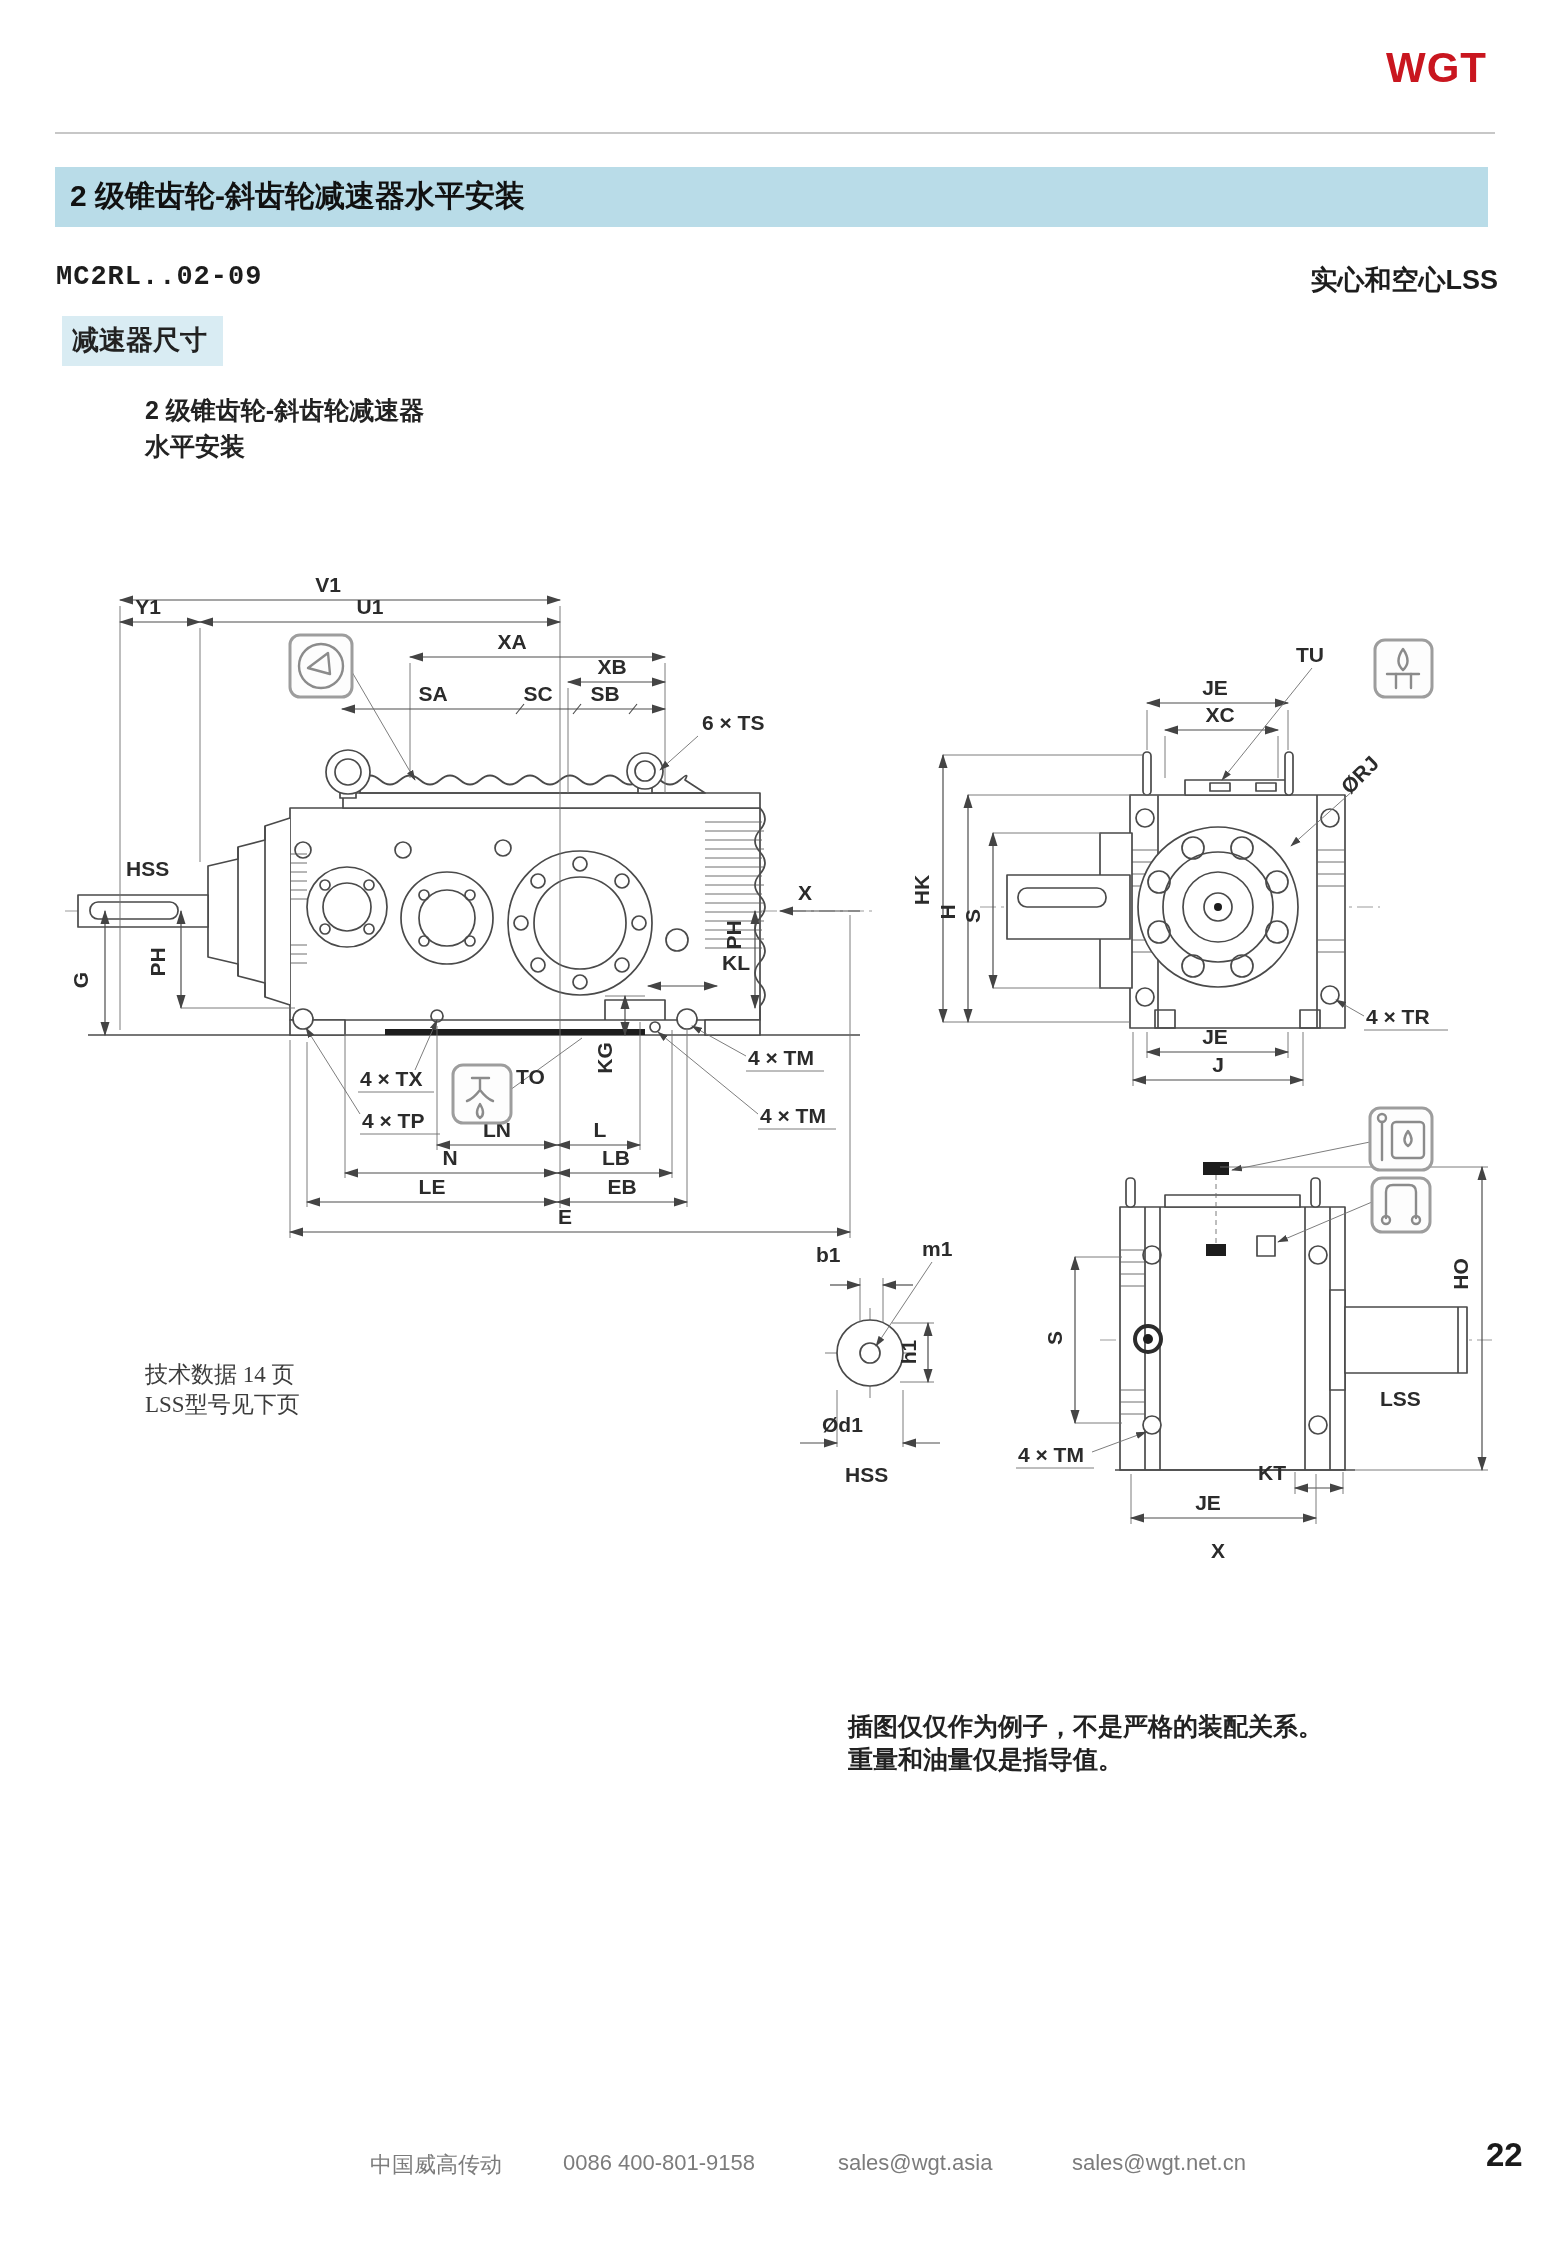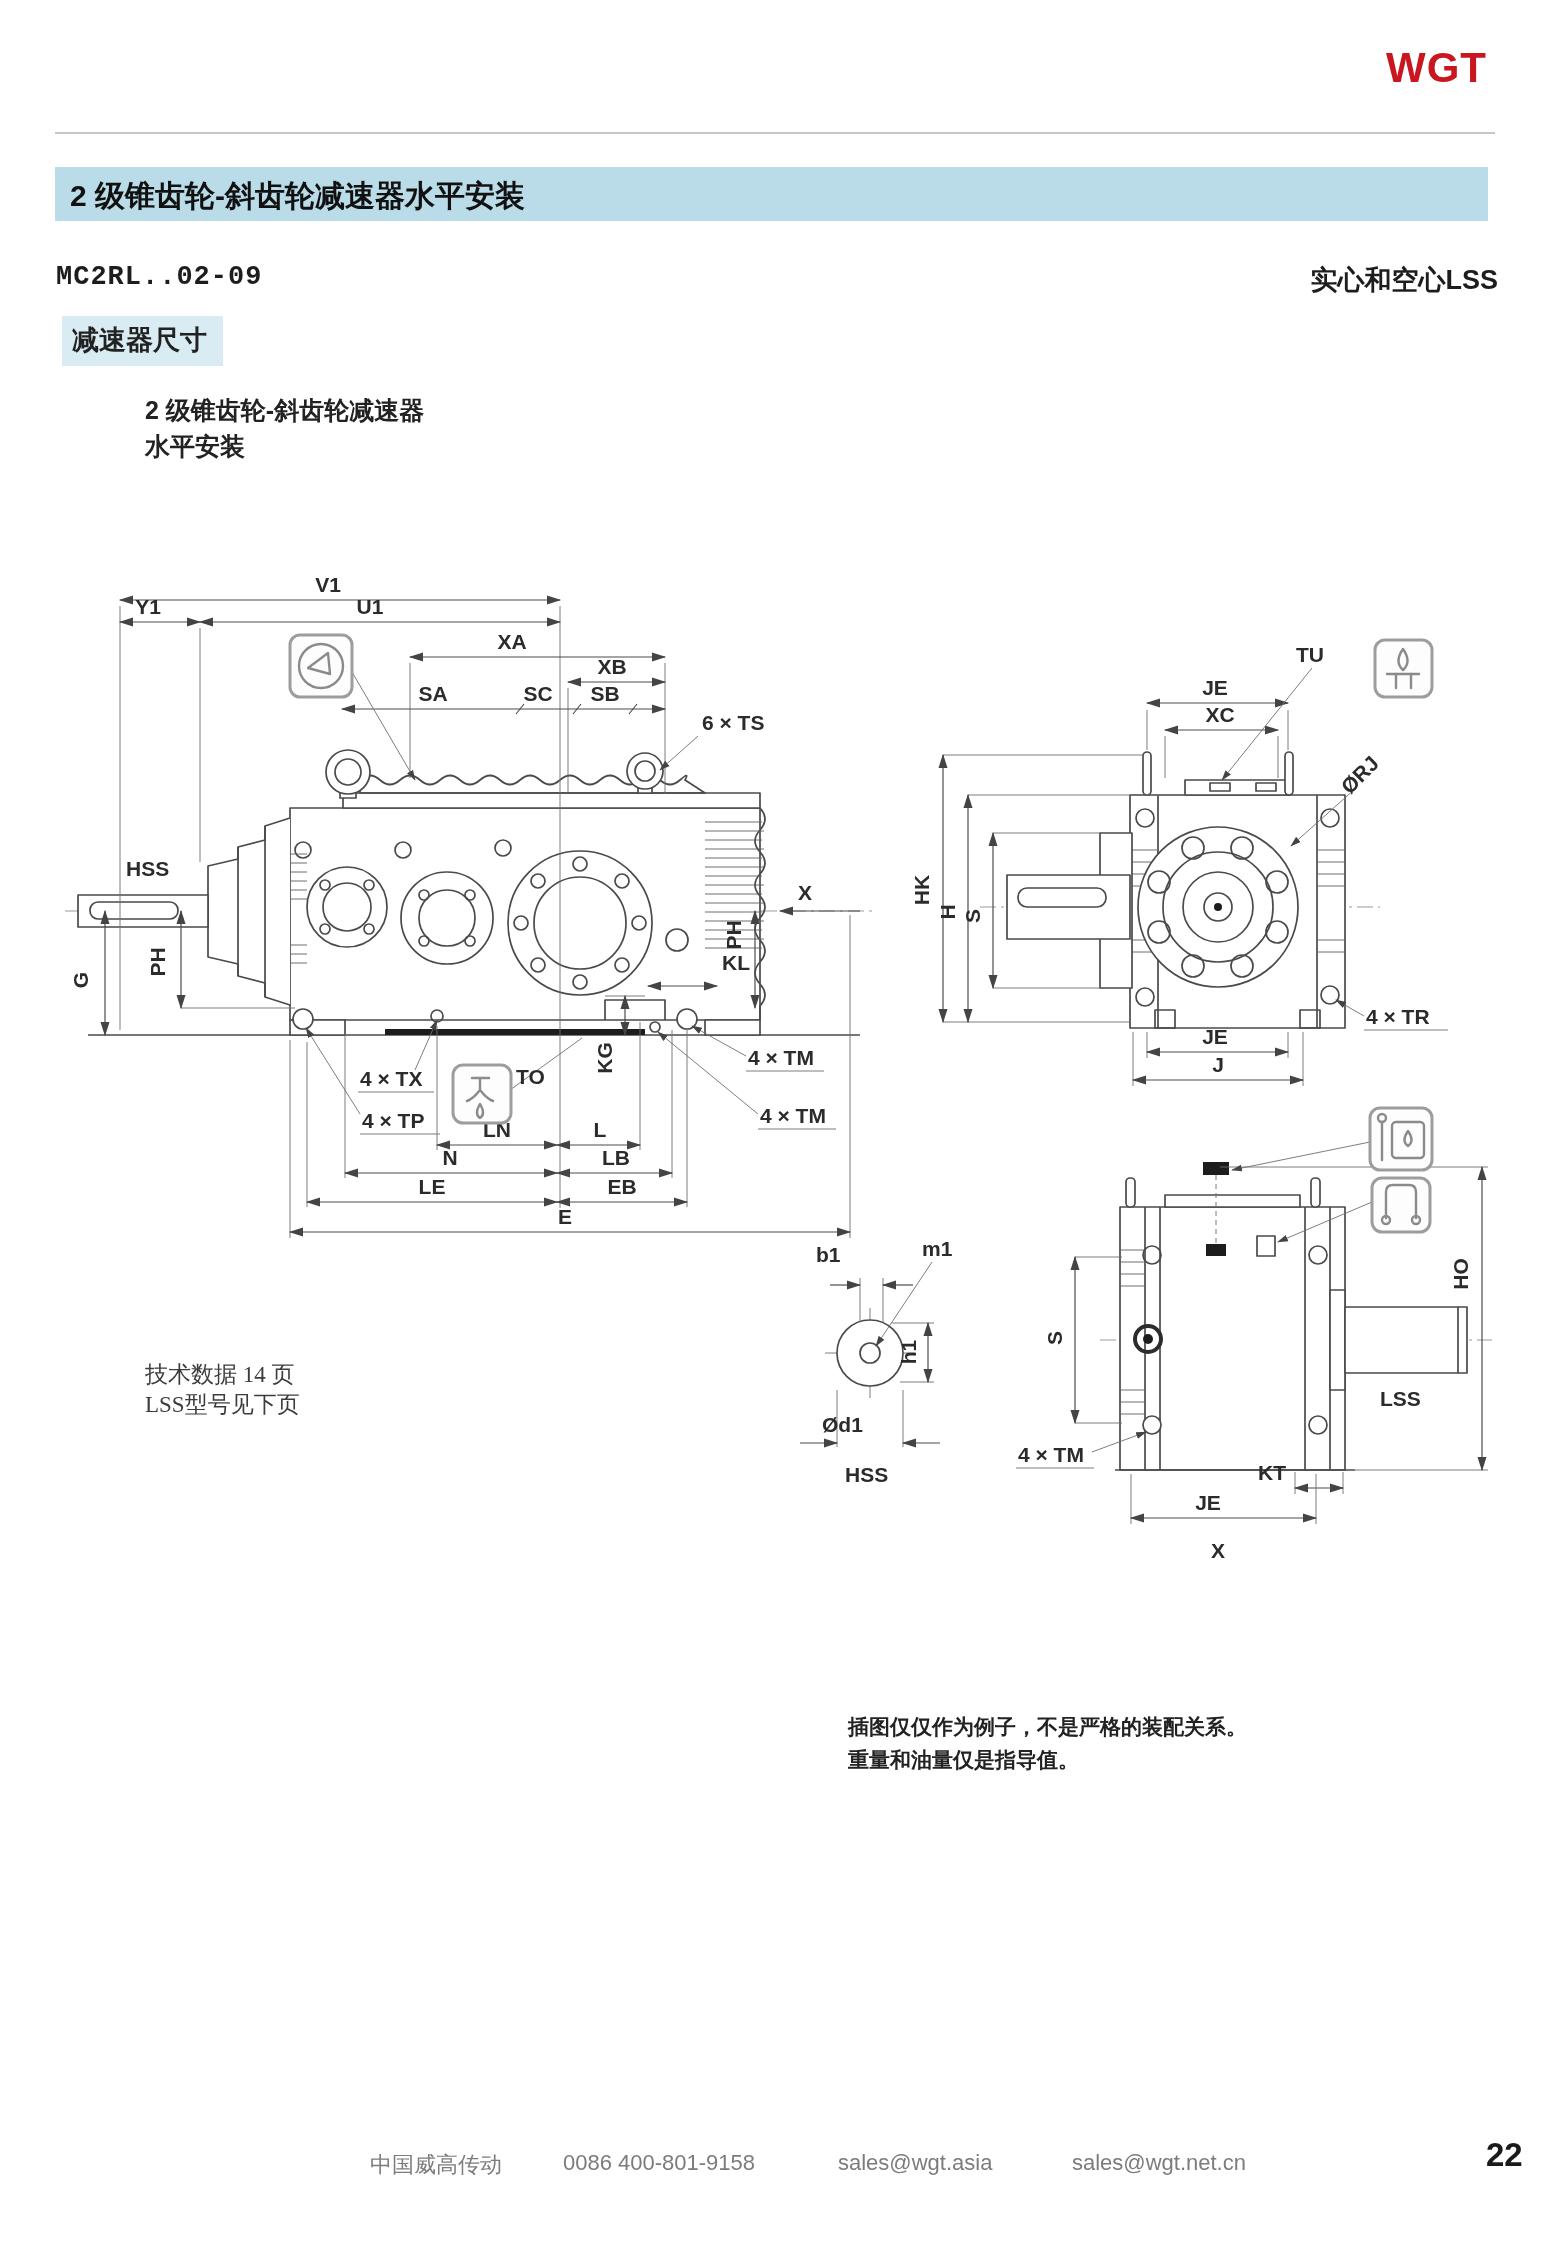--- a/index.html
+++ b/index.html
@@ -2,32 +2,32 @@
 <html><head>
 <meta charset="utf-8">
 <style>
   html,body{margin:0;padding:0;background:#e8e8e8;}
   .page{position:relative;width:1566px;height:2261px;background:#ffffff;overflow:hidden;
         font-family:"Liberation Sans",sans-serif;color:#1d1d1d;}
   .logo{position:absolute;left:1386px;top:44px;width:100px;text-align:left;
         font-family:"Liberation Sans",sans-serif;font-weight:800;font-size:42px;
         letter-spacing:1px;color:#c9161f;}
   .top-rule{position:absolute;left:55px;top:132px;width:1440px;height:2px;background:#c7c7c7;}
-  .title-bar{position:absolute;left:55px;top:167px;width:1433px;height:54px;background:#b9dce8;
+  .title-bar{position:absolute;left:55px;top:167px;width:1433px;height:60px;background:#b9dce8;
         font-size:30px;font-weight:700;line-height:58px;padding-left:15px;box-sizing:border-box;color:#111;}
   .model{position:absolute;left:56px;top:262px;font-size:27px;font-weight:700;letter-spacing:1px;
         font-family:"Liberation Mono","DejaVu Sans Mono",monospace;}
   .shaft-type{position:absolute;right:68px;top:262px;font-size:27px;font-weight:700;}
   .section-chip{position:absolute;left:62px;top:316px;background:#d9ecf3;padding:6px 16px 8px 10px;
         font-size:27px;font-weight:700;color:#222;}
   .intro{position:absolute;left:145px;top:392px;font-size:25px;font-weight:600;line-height:36px;color:#222;}
   .drawing-wrap{position:absolute;left:60px;top:550px;width:1440px;height:1060px;}
   .note-tech{position:absolute;left:145px;top:1360px;font-family:Liberation Serif, serif;
         font-size:23px;line-height:30px;color:#3c3c3c;}
-  .disclaimer{position:absolute;left:848px;top:1710px;font-size:21px;font-weight:700;line-height:33px;color:#222;}
+  .disclaimer{position:absolute;left:848px;top:1710px;font-size:25px;font-weight:700;line-height:33px;color:#222;}
   .footer-item{position:absolute;top:2150px;font-size:22px;color:#7c7c7c;}
   .f-company{left:370px;} .f-phone{left:563px;} .f-email1{left:838px;} .f-email2{left:1072px;}
   .page-num{position:absolute;left:1486px;top:2136px;font-size:33px;font-weight:700;color:#1a1a1a;text-align:center;}
   
   .ol{fill:none;stroke:#4a4a4a;stroke-width:1.7;stroke-linejoin:round;}
   .olw{fill:#fff;stroke:#4a4a4a;stroke-width:1.7;stroke-linejoin:round;}
   .dm{stroke:#4c4c4c;stroke-width:1.2;fill:none;}
   .xt{stroke:#6e6e6e;stroke-width:0.9;fill:none;}
   .cl{stroke:#909090;stroke-width:0.9;fill:none;stroke-dasharray:16 5 3 5;}
   .fin{stroke:#5d5d5d;stroke-width:0.9;}

